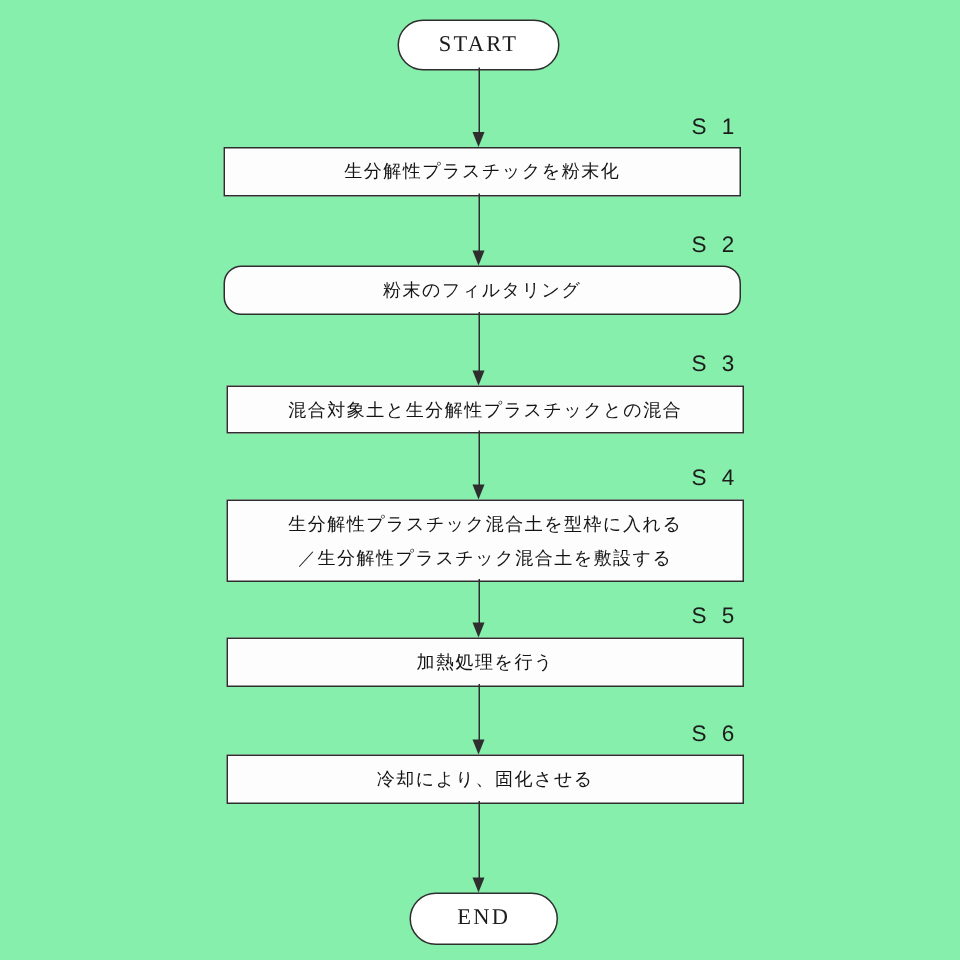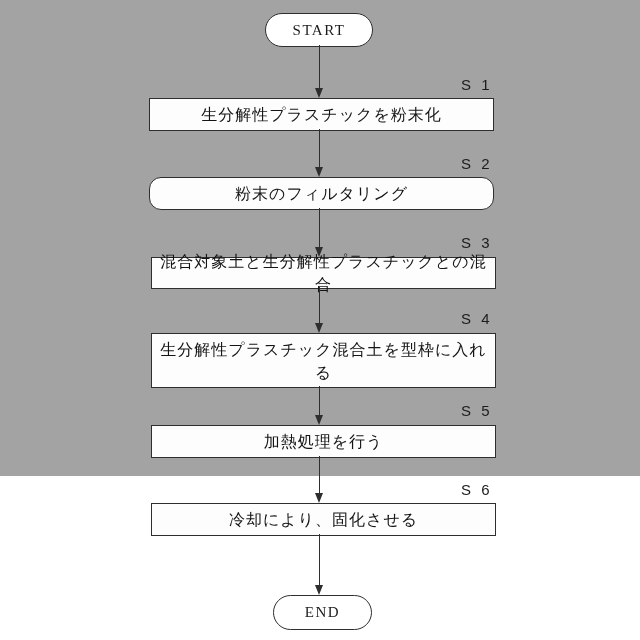--- a/index.html
+++ b/index.html
@@ -4,43 +4,43 @@
 <style>
   html,body{margin:0;padding:0;}
   body{
     width:640px;height:640px;
     background:#ffffff;
     font-family:"Liberation Sans","DejaVu Sans",sans-serif;
     position:relative;
     overflow:hidden;
   }
   #canvas{
-    position:absolute;left:0;top:0;width:640px;height:476px;
-    background:#a3a3a3;
+    position:absolute;left:0;top:0;width:640px;height:640px;
+    background:#86efac;
   }
   
   .terminal{
     position:absolute;
     border:1.6px solid #2e2e2e;
     border-radius:18px;
     background:#ffffff;
     display:flex;align-items:center;justify-content:center;
     font-family:"Liberation Serif","DejaVu Serif",serif;
     font-size:15px;letter-spacing:1.5px;color:#1c1c1c;
   }
   #start-terminal{left:265px;top:13px;width:106px;height:32px;}
   #end-terminal{left:273px;top:595px;width:97px;height:33px;}
 
   
   .step-box{
     position:absolute;
     border:1.6px solid #2e2e2e;
     background:#fdfdfd;
     display:flex;align-items:center;justify-content:center;
-    font-size:16px;color:#141414;
+    font-size:12px;color:#141414;
     letter-spacing:1px;
     text-align:center;
     line-height:23px;
   }
   #box-s1{left:149px;top:98px;width:343px;height:31px;}
   #box-s2{left:149px;top:177px;width:343px;height:31px;border-radius:12px;}
   #box-s3{left:151px;top:257px;width:343px;height:30px;}
   #box-s4{left:151px;top:333px;width:343px;height:53px;flex-direction:column;}
   #box-s5{left:151px;top:425px;width:343px;height:31px;}
   #box-s6{left:151px;top:503px;width:343px;height:31px;align-items:center;}
@@ -119,20 +119,21 @@
   </div>
 
   <div class="arrow" id="arrow-4">
     <div class="shaft"></div>
     <div class="head"></div>
   </div>
 
   <div class="step-label" id="label-s4">S 4</div>
   <div class="step-box" id="box-s4">
     <span>生分解性プラスチック混合土を型枠に入れる</span>
+    <span>／生分解性プラスチック混合土を敷設する</span>
   </div>
 
   <div class="arrow" id="arrow-5">
     <div class="shaft"></div>
     <div class="head"></div>
   </div>
 
   <div class="step-label" id="label-s5">S 5</div>
   <div class="step-box" id="box-s5">
     <span>加熱処理を行う</span>

